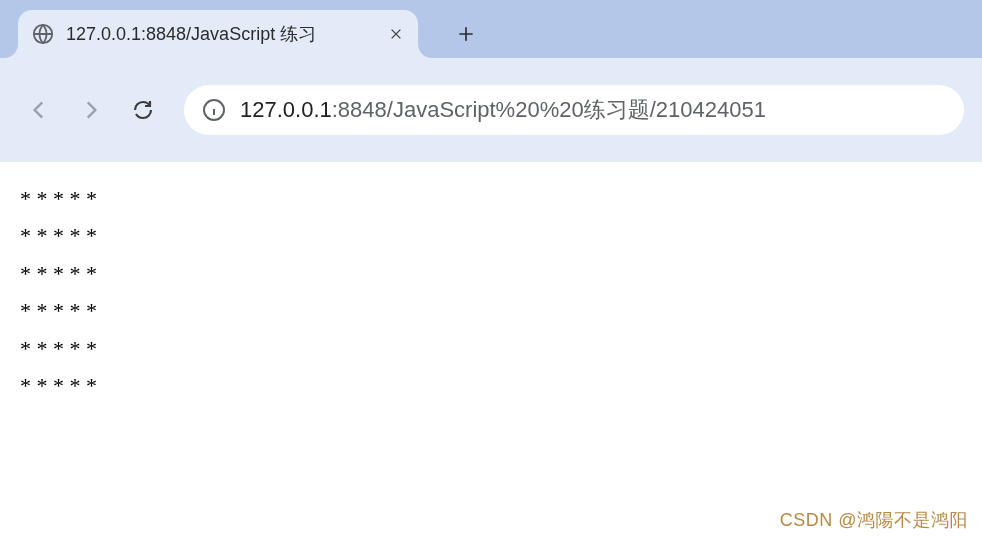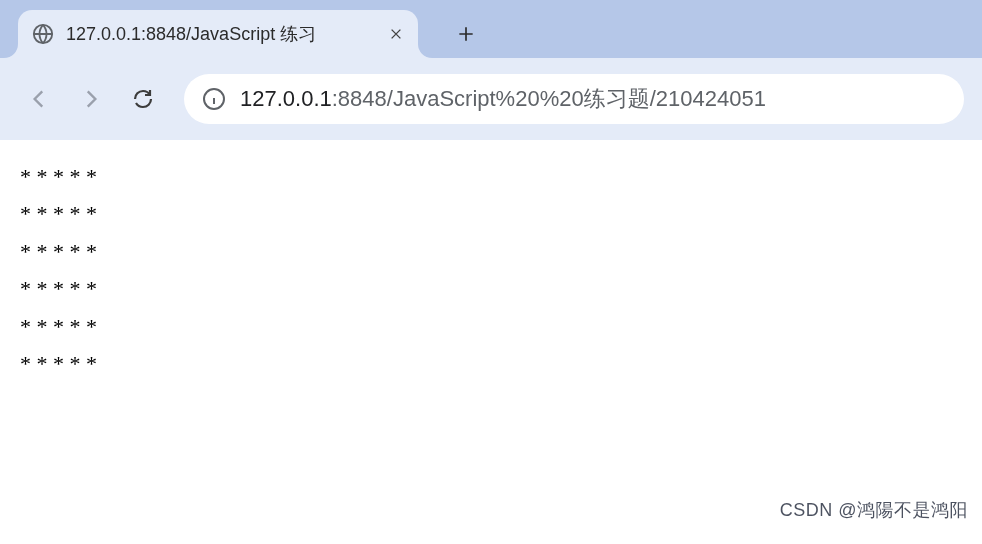--- a/index.html
+++ b/index.html
@@ -6,21 +6,21 @@
     body {
       font-family: -apple-system, BlinkMacSystemFont, "Segoe UI", Arial, sans-serif;
       background: #fff;
       width: 982px;
       height: 544px;
       overflow: hidden;
       position: relative;
     }
     .browser-chrome {
       background: #b5c7e8;
-      height: 140px;
+      height: 162px;
       display: flex;
       flex-direction: column;
     }
     .tab-strip {
       height: 58px;
       display: flex;
       align-items: flex-end;
       padding-left: 18px;
     }
     .tab {
@@ -136,24 +136,24 @@
     .addr-text .port-path { color: #5f6368; }
     .page-content {
       padding: 18px 20px;
       font-family: "Times New Roman", serif;
       font-size: 22px;
       line-height: 1.7;
       color: #000;
     }
     .watermark {
       position: absolute;
-      bottom: 22px;
+      bottom: 12px;
       right: 14px;
       font-size: 18px;
-      color: #0f172a;
+      color: #a16207;
       opacity: 0.75;
       letter-spacing: 0.5px;
     }
   </style>
 </head>
 <body>
 
 <div class="browser-chrome">
   <div class="tab-strip">
     <div class="tab">

